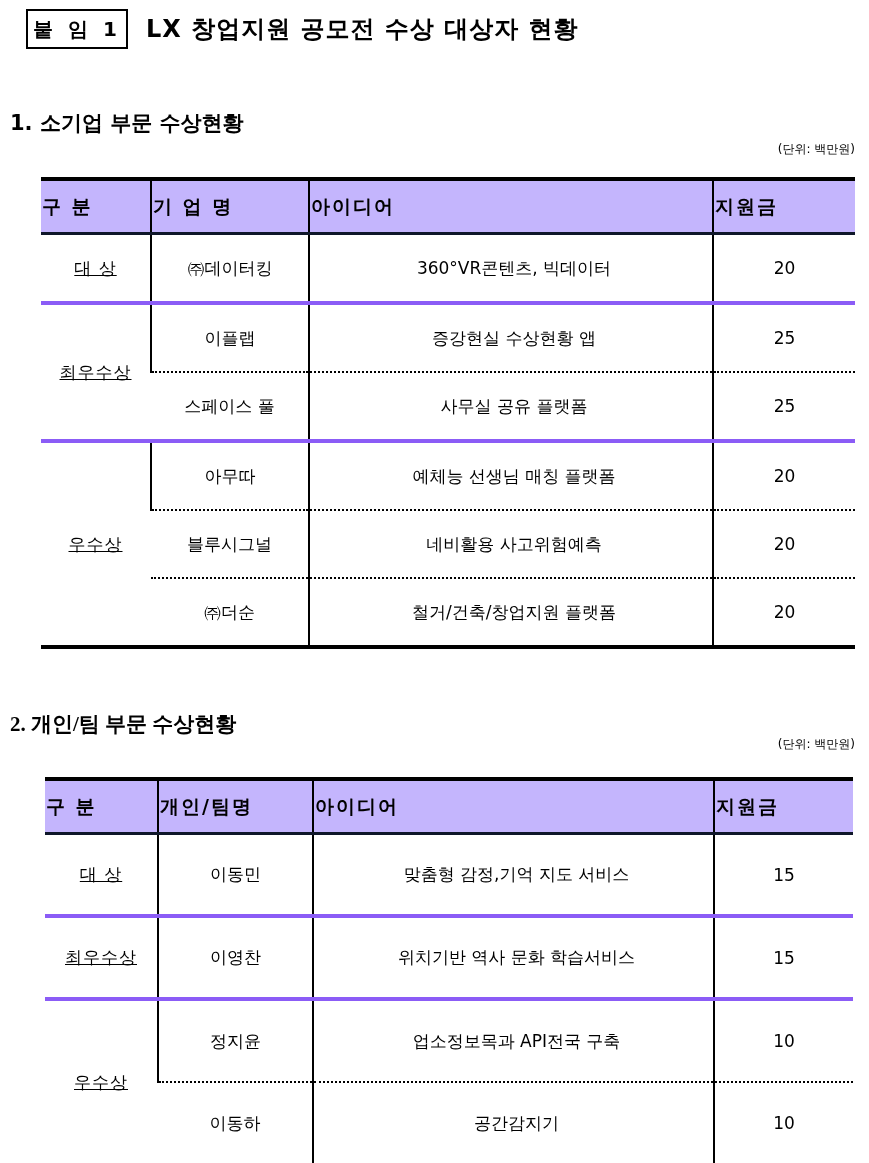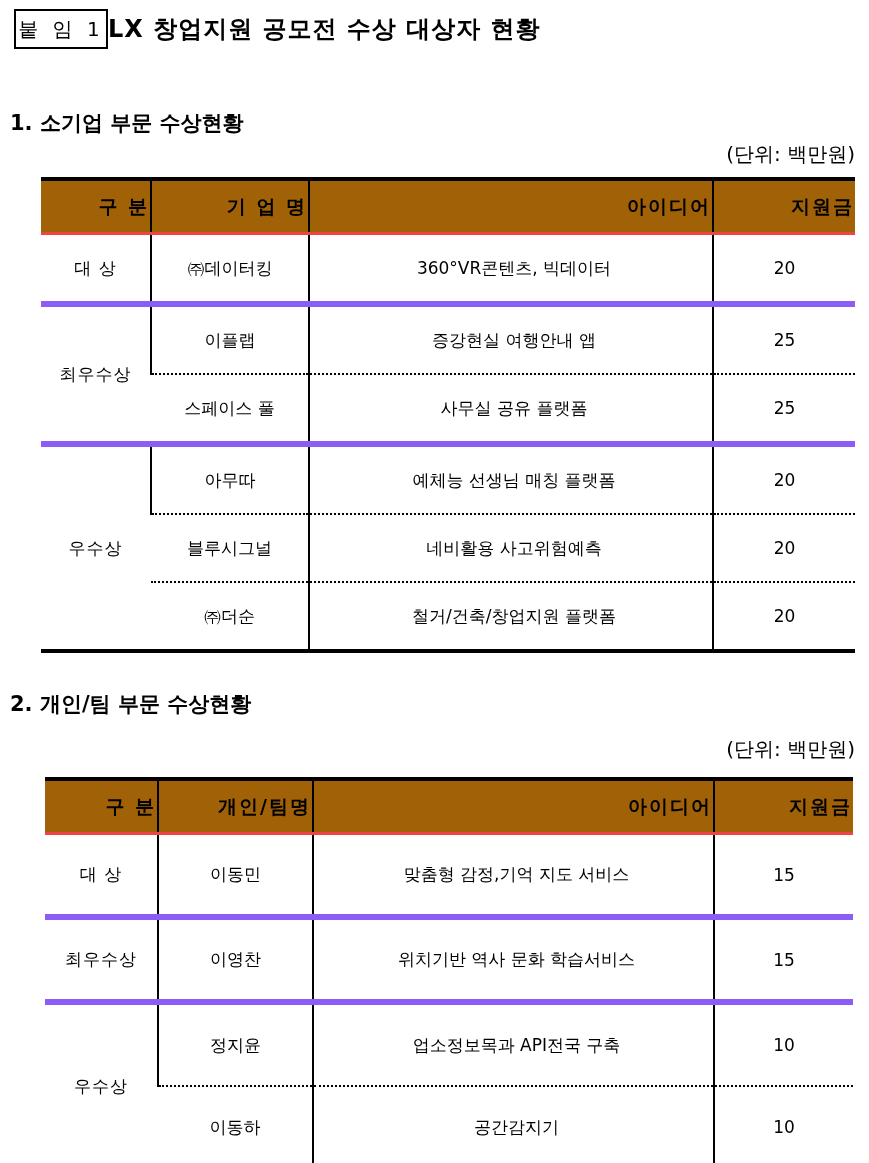--- a/index.html
+++ b/index.html
@@ -2,43 +2,43 @@
 <html><head>
   <meta charset="utf-8">
   <style>
     html, body { margin: 0; padding: 0; background: #ffffff; }
     body {
       width: 869px; height: 1163px; position: relative; overflow: hidden;
       font-family: "DejaVu Sans", "Liberation Sans", sans-serif; color: #000;
     }
     .title-row { position: absolute; left: 14px; top: 4px; height: 50px; display: flex; align-items: center; }
     .badge {
-      border: 2px solid #000; height: 40px; width: 94px; box-sizing: border-box;
+      border: 2px solid #000; height: 40px; width: 102px; box-sizing: border-box;
       display: flex; align-items: center; justify-content: center;
-      font-weight: normal; font-size: 20px; letter-spacing: 4px;
+      font-weight: bold; font-size: 20px; letter-spacing: 4px; margin-left: 12px;
     }
-    .main-title { font-size: 24px; font-weight: bold; letter-spacing: 1px; }
+    .main-title { margin-left: 18px; font-size: 24px; font-weight: bold; letter-spacing: 1px; }
     .section-heading { position: absolute; left: 10px; font-size: 21px; font-weight: bold; }
-    .unit { position: absolute; right: 14px; font-size: 20px; }
+    .unit { position: absolute; right: 14px; font-size: 12px; }
     table.awards {
       position: absolute; border-collapse: collapse; font-size: 17px;
       border-top: 4px solid #000; border-bottom: 4px solid #000;
     }
     table.awards th {
-      background: #a16207; font-weight: bold; height: 49px; font-size: 19px;
-      border-bottom: 3px solid #ef4444; border-left: 2px solid #000; text-align: right;
+      background: #c4b5fd; font-weight: bold; height: 49px; font-size: 19px;
+      border-bottom: 3px solid #0f172a; border-left: 2px solid #000; text-align: left;
       letter-spacing: 2px;
     }
     table.awards th:first-child { border-left: none; }
     table.awards td { border-left: 2px solid #000; height: 66px; text-align: center; padding: 0; }
     table.awards td:first-child { border-left: none; }
     table.awards td.idea { text-align: center; padding-left: 6px; }
-    table.awards tr.group-start td { border-top: 6px solid #8b5cf6; }
+    table.awards tr.group-start td { border-top: 4px solid #8b5cf6; }
     table.awards tr.dotted td.sub { border-top: 2px dotted #000; }
-    .cat { letter-spacing: 1px; }
+    .cat { letter-spacing: 1px; text-decoration: underline; }
   </style>
 </head>
 <body>
 
 <div class="title-row">
   <div class="badge">붙 임 1</div>
   <div class="main-title">LX 창업지원 공모전 수상 대상자 현황</div>
 </div>
 
 <div class="section-heading" style="top:109px;">1. 소기업 부문 수상현황</div>
@@ -62,21 +62,21 @@
   <tbody>
     <tr>
       <td class="cat">대  상</td>
       <td class="sub">㈜데이터킹</td>
       <td class="sub idea">360°VR콘텐츠,  빅데이터</td>
       <td class="sub">20</td>
     </tr>
     <tr class="group-start">
       <td class="cat" rowspan="2">최우수상</td>
       <td class="sub">이플랩</td>
-      <td class="sub idea">증강현실 여행안내 앱</td>
+      <td class="sub idea">증강현실 수상현황 앱</td>
       <td class="sub">25</td>
     </tr>
     <tr class="dotted">
       <td class="sub">스페이스 풀</td>
       <td class="sub idea">사무실 공유 플랫폼</td>
       <td class="sub">25</td>
     </tr>
     <tr class="group-start">
       <td class="cat" rowspan="3">우수상</td>
       <td class="sub">아무따</td>
@@ -89,21 +89,21 @@
       <td class="sub">20</td>
     </tr>
     <tr class="dotted">
       <td class="sub">㈜더순</td>
       <td class="sub idea">철거/건축/창업지원 플랫폼</td>
       <td class="sub">20</td>
     </tr>
   </tbody>
 </table>
 
-<div class="section-heading" style="top:690px;">2. 개인/팀 부문 수상현황</div>
+<div class="section-heading" style="top:710px;font-family:Liberation Serif, serif;">2. 개인/팀 부문 수상현황</div>
 <div class="unit" style="top:736px;">(단위: 백만원)</div>
 
 <table class="awards" style="left:45px; top:777px; width:808px;">
   <colgroup>
     <col style="width:113px">
       <col style="width:155px">
       <col style="width:401px">
       <col style="width:139px">
   </colgroup>
   <thead>

